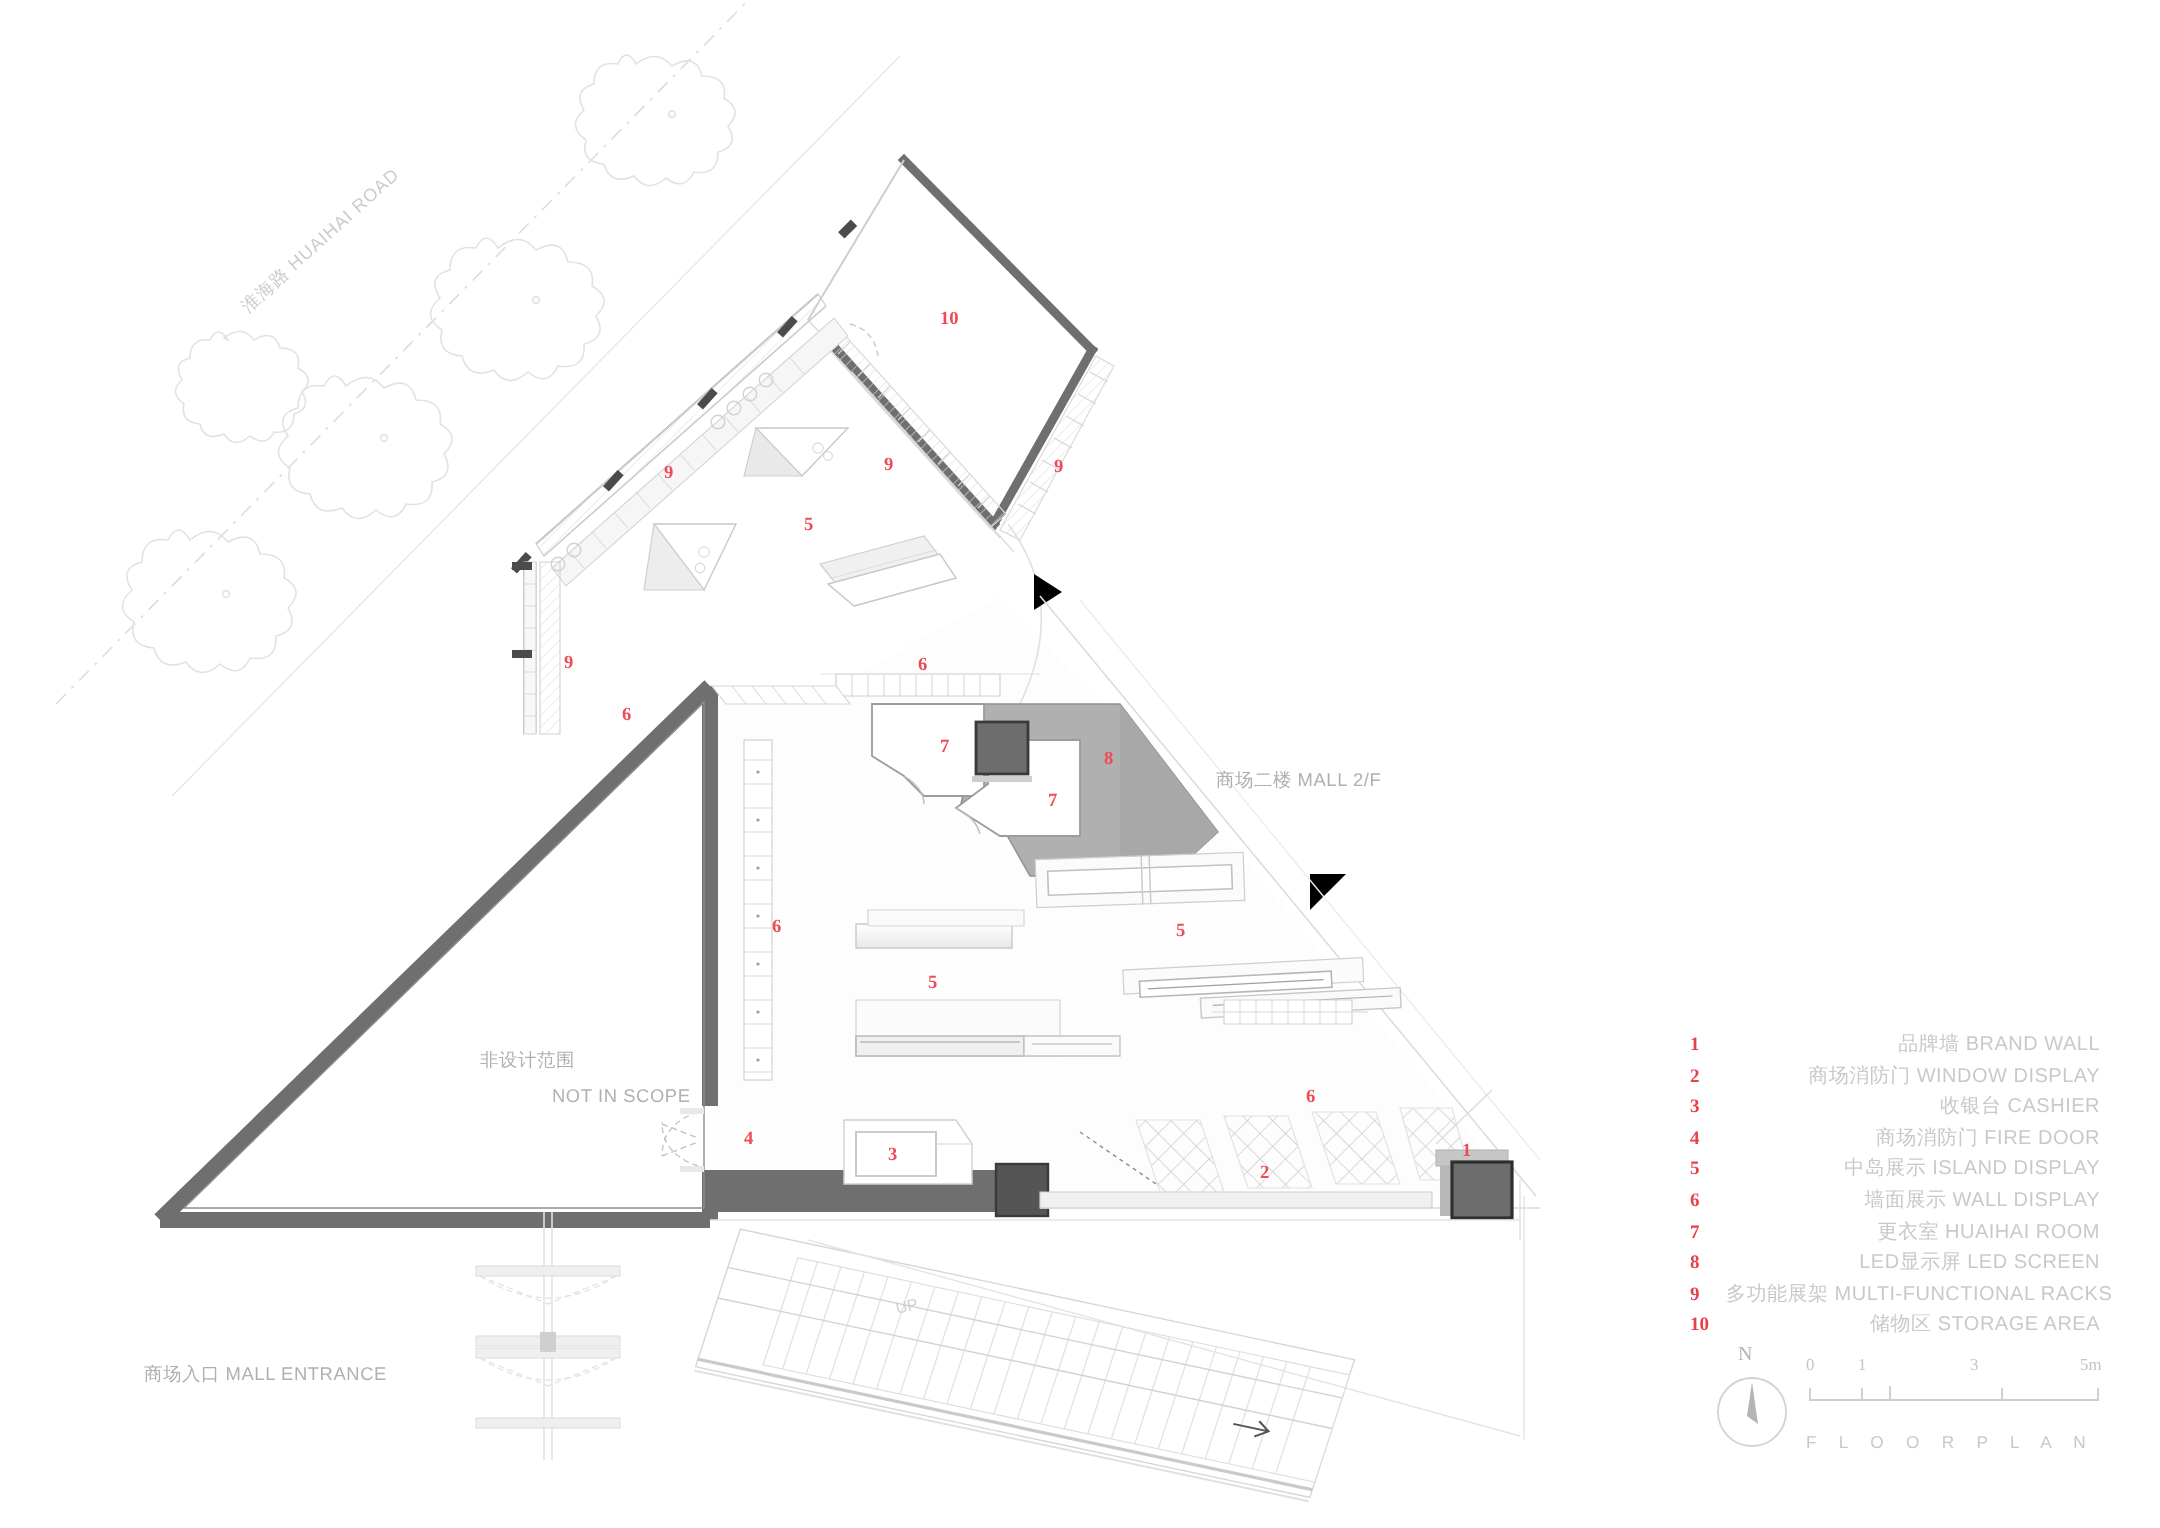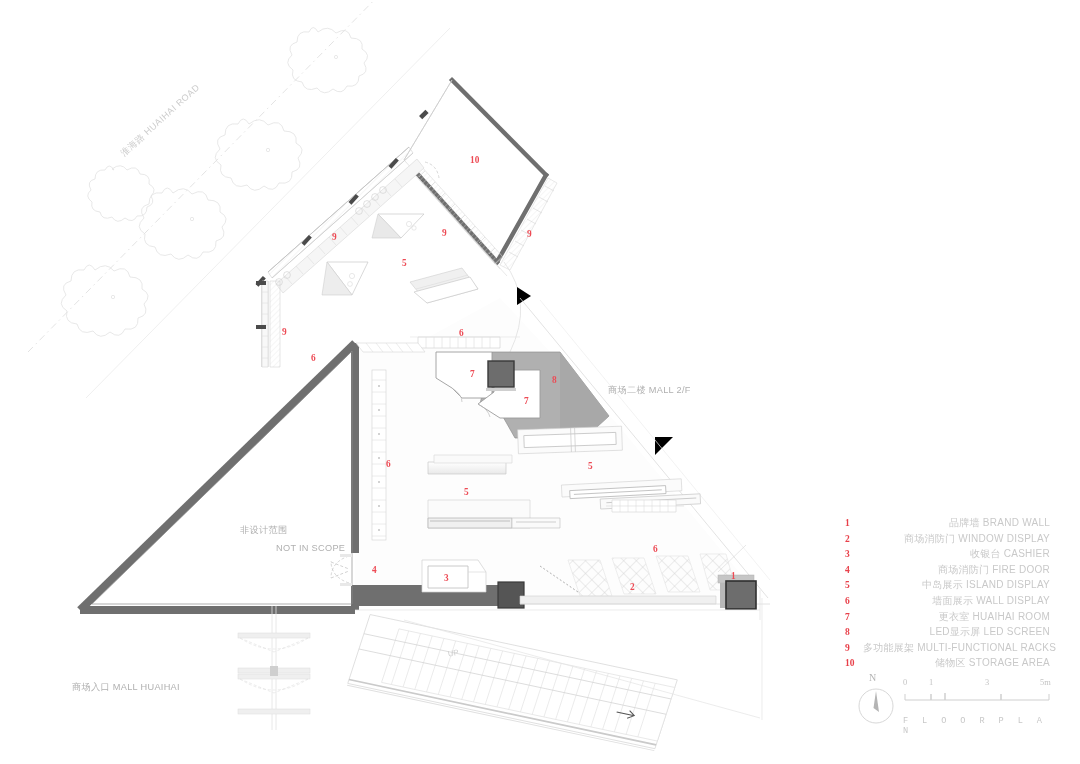--- a/index.html
+++ b/index.html
@@ -36,21 +36,21 @@
   .northlab{
     position:absolute;left:24px;top:-4px;font-size:10px;color:#b4b4b4;
     font-family:"Liberation Serif","DejaVu Serif",serif;
   }
   .scalebar{position:absolute;left:58px;top:14px;width:150px;height:22px;}
   .sticks{position:absolute;left:58px;top:2px;width:152px;height:12px;}
   .stick{position:absolute;font-size:8.4px;color:#c4c4c4;
     font-family:"Liberation Serif","DejaVu Serif",serif;}
   .fptitle{
     position:absolute;left:58px;top:40px;font-size:8.6px;color:#c8c8c8;
-    letter-spacing:4.4px;font-family:Liberation Mono, monospace;
+    letter-spacing:4.4px;font-family:Liberation Sans, sans-serif;
   }
 
   
   .plabel{position:absolute;color:#b0b0b0;font-size:9.2px;letter-spacing:.3px;white-space:nowrap;margin-top:16px;}
   .plabel.two{line-height:13px;text-align:center;}
   .roadlab{
     position:absolute;left:118px;top:150px;font-size:9px;color:#cccccc;
     transform:rotate(-42deg);transform-origin:left top;white-space:nowrap;letter-spacing:.5px;
   }
   .uplab{position:absolute;left:447px;top:650px;font-size:8px;color:#cfcfcf;
@@ -475,21 +475,21 @@
 
   </svg>
 
   <div class="roadlab">淮海路  HUAIHAI ROAD</div>
 
   <div class="plabel" style="left:608px;top:368px;">商场二楼  MALL 2/F</div>
 
   <div class="plabel two" style="left:240px;top:508px;">非设计范围</div>
   <div class="plabel two" style="left:240px;top:526px;padding-left:36px;">NOT IN SCOPE</div>
 
-  <div class="plabel" style="left:72px;top:665px;">商场入口  MALL HUAIHAI</div>
+  <div class="plabel" style="left:72px;top:665px;">商场入口  MALL ENTRANCE</div>
 
   <div class="uplab">UP</div>
 
   <div id="callouts">
       <div class="marknum" style="left: 470px; top: 155px;">10</div>
       <div class="marknum" style="left: 332px; top: 232px;">9</div>
       <div class="marknum" style="left: 442px; top: 228px;">9</div>
       <div class="marknum" style="left: 527px; top: 229px;">9</div>
       <div class="marknum" style="left: 402px; top: 258px;">5</div>
       <div class="marknum" style="left: 282px; top: 327px;">9</div>

